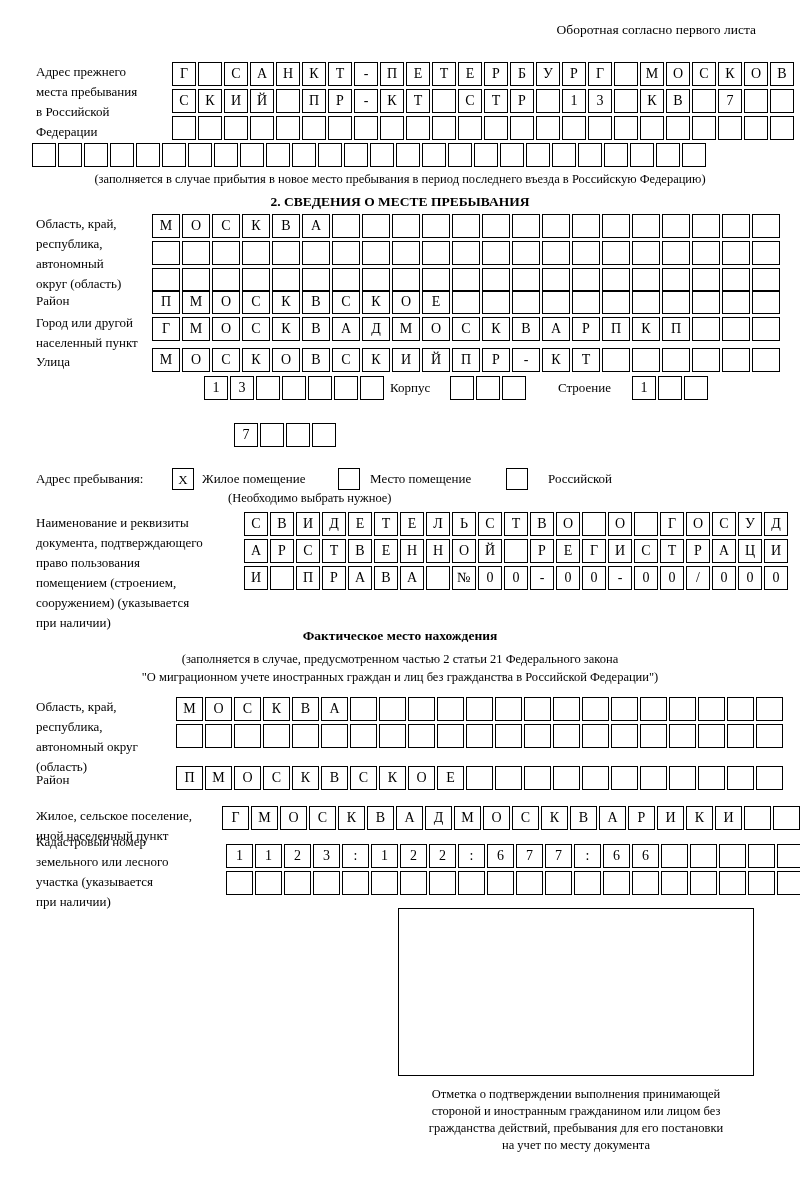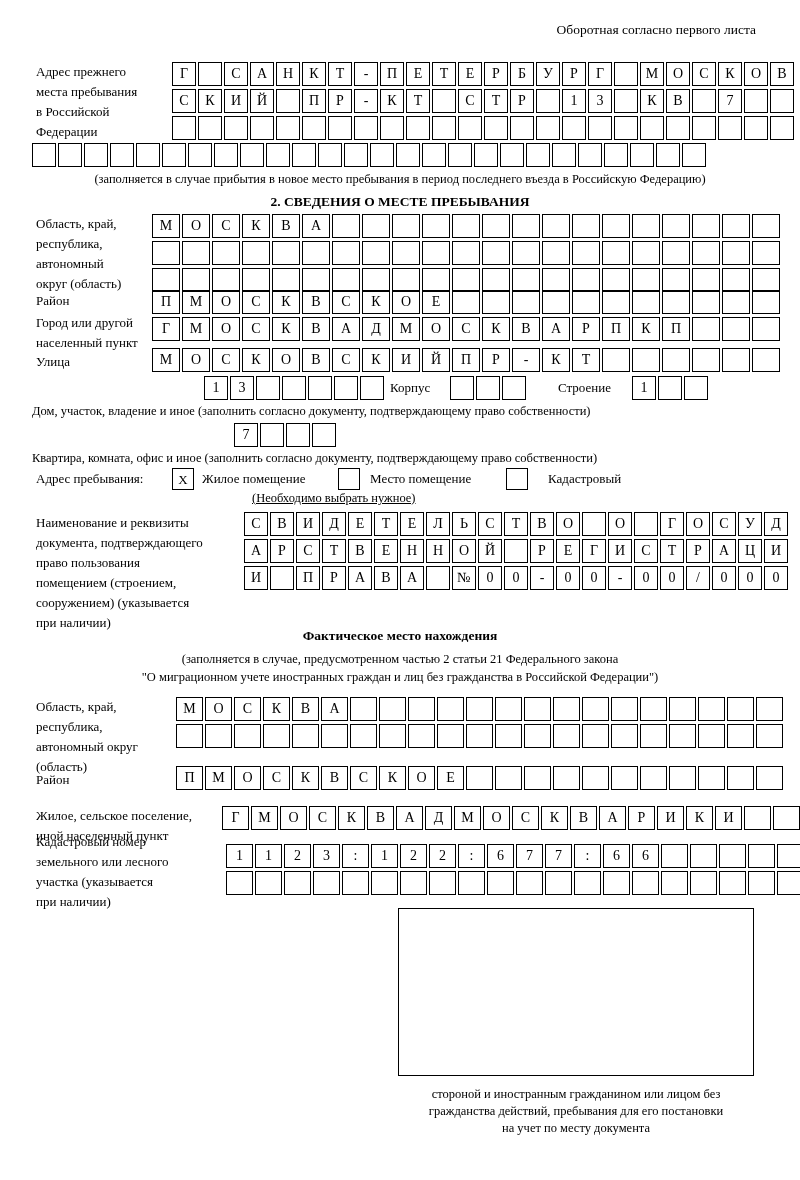--- a/index.html
+++ b/index.html
@@ -366,38 +366,36 @@
       <div class="cell" style="width: 24px;"></div>
       <div class="cell" style="width: 24px;"></div>
       <div class="cell" style="width: 24px;"></div>
     </div>
   <div class="inline-lbl" style="left:558px;top:380px;">Строение</div>
   <div class="row" id="s2Stro" style="left:632px;top:376px;">
       <div class="cell" style="width: 24px;">1</div>
       <div class="cell" style="width: 24px;"></div>
       <div class="cell" style="width: 24px;"></div>
     </div>
-  <div class="lbl sm" style="left:32px;top:401px;">Дом, участок, владение и иное (заполнить согласно документу, подтверждающему право собственности)</div>
 
   <div class="row" id="s2Flat" style="left:234px;top:423px;">
       <div class="cell" style="width: 24px;">7</div>
       <div class="cell" style="width: 24px;"></div>
       <div class="cell" style="width: 24px;"></div>
       <div class="cell" style="width: 24px;"></div>
     </div>
-  <div class="lbl sm" style="left:32px;top:448px;">Квартира, комната, офис и иное (заполнить согласно документу, подтверждающему право собственности)</div>
 
   <div class="inline-lbl" style="left:36px;top:471px;">Адрес пребывания:</div>
   <div class="longbox" style="left:172px;top:468px;width:22px;height:22px;">X</div>
   <div class="inline-lbl" style="left:202px;top:471px;">Жилое помещение</div>
   <div class="longbox" style="left:338px;top:468px;width:22px;height:22px;"></div>
   <div class="inline-lbl" style="left:370px;top:471px;">Место помещение</div>
   <div class="longbox" style="left:506px;top:468px;width:22px;height:22px;"></div>
-  <div class="inline-lbl" style="left:548px;top:471px;">Кадастровый</div>
-  <div class="lbl sm" style="left:252px;top:488px;text-decoration:underline;">(Необходимо выбрать нужное)</div>
+  <div class="inline-lbl" style="left:548px;top:471px;">Российской</div>
+  <div class="lbl sm" style="left:228px;top:488px;">(Необходимо выбрать нужное)</div>
 
   <div class="lbl" style="left:36px;top:513px;">Наименование и реквизиты
 документа, подтверждающего
 право пользования
 помещением (строением,
 сооружением) (указывается
 при наличии)</div>
   <div class="row" id="s2Doc0" style="left:244px;top:512px;">
       <div class="cell" style="width: 24px;">С</div>
       <div class="cell" style="width: 24px;">В</div>
@@ -617,18 +615,19 @@
       <div class="cell" style="width: 27px;"></div>
       <div class="cell" style="width: 27px;"></div>
       <div class="cell" style="width: 27px;"></div>
       <div class="cell" style="width: 27px;"></div>
       <div class="cell" style="width: 27px;"></div>
       <div class="cell" style="width: 27px;"></div>
     </div>
 
   <div class="bigbox" style="left:398px;top:908px;width:356px;height:168px;"></div>
   <div class="footnote" id="markCaption" style="left:386px;top:1086px;width:380px;">
+      <div>Отметка о подтверждении выполнения принимающей</div>
       <div>стороной и иностранным гражданином или лицом без</div>
       <div>гражданства действий, пребывания для его постановки</div>
       <div>на учет по месту документа</div>
     </div>
 
 </div>
 
 </body></html>

